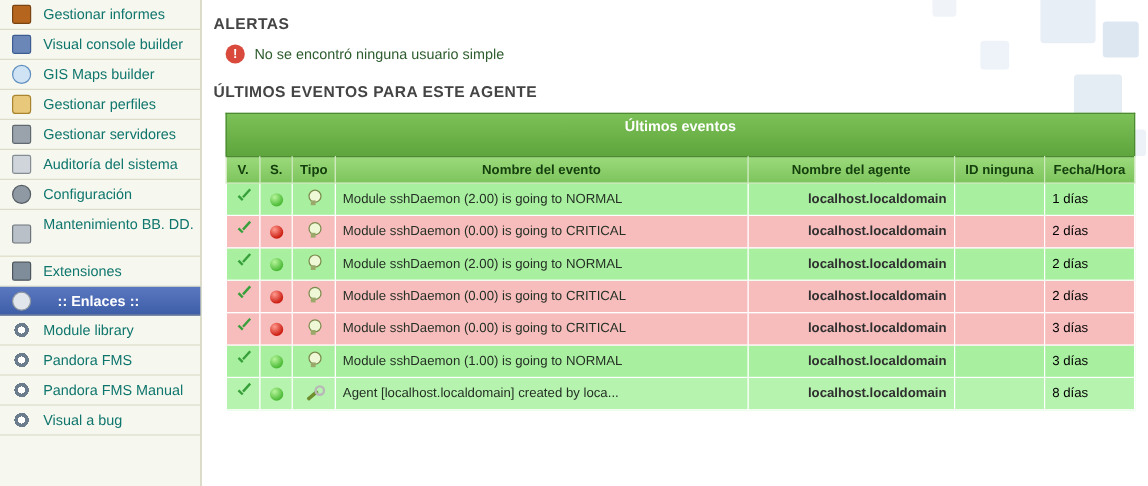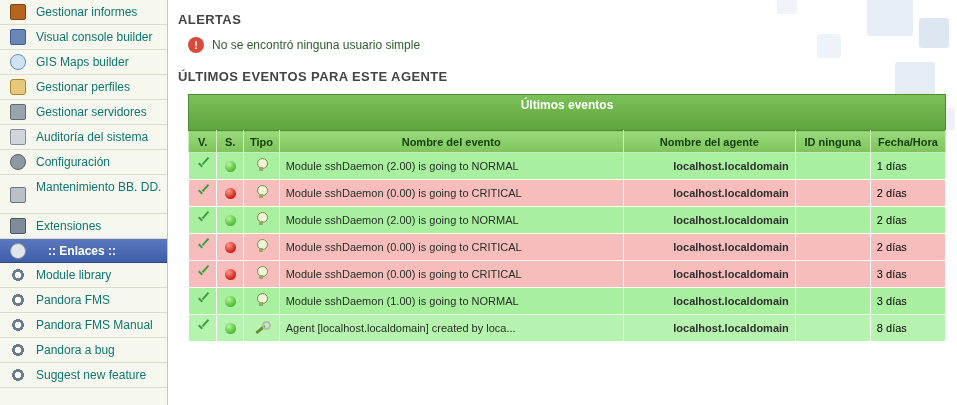--- a/index.html
+++ b/index.html
@@ -325,27 +325,23 @@
       <span>Pandora FMS</span>
     </div>
 
     <div class="menu-item">
       <span class="ico ico-ring"></span>
       <span>Pandora FMS Manual</span>
     </div>
 
     <div class="menu-item">
       <span class="ico ico-ring"></span>
-      <span>Pandora a bug</span>
-    </div>
-
-    <div class="menu-item">
-      <span class="ico ico-ring"></span>
-      <span>Suggest new feature</span>
-    </div>
+      <span>Visual a bug</span>
+    </div>
+
 
   </div>
 
   <div id="content">
 
     <h2 class="title">ALERTAS</h2>
 
     <div class="alert-line">
       <span class="alert-ico">!</span>
       <span>No se encontró ninguna usuario simple</span>

